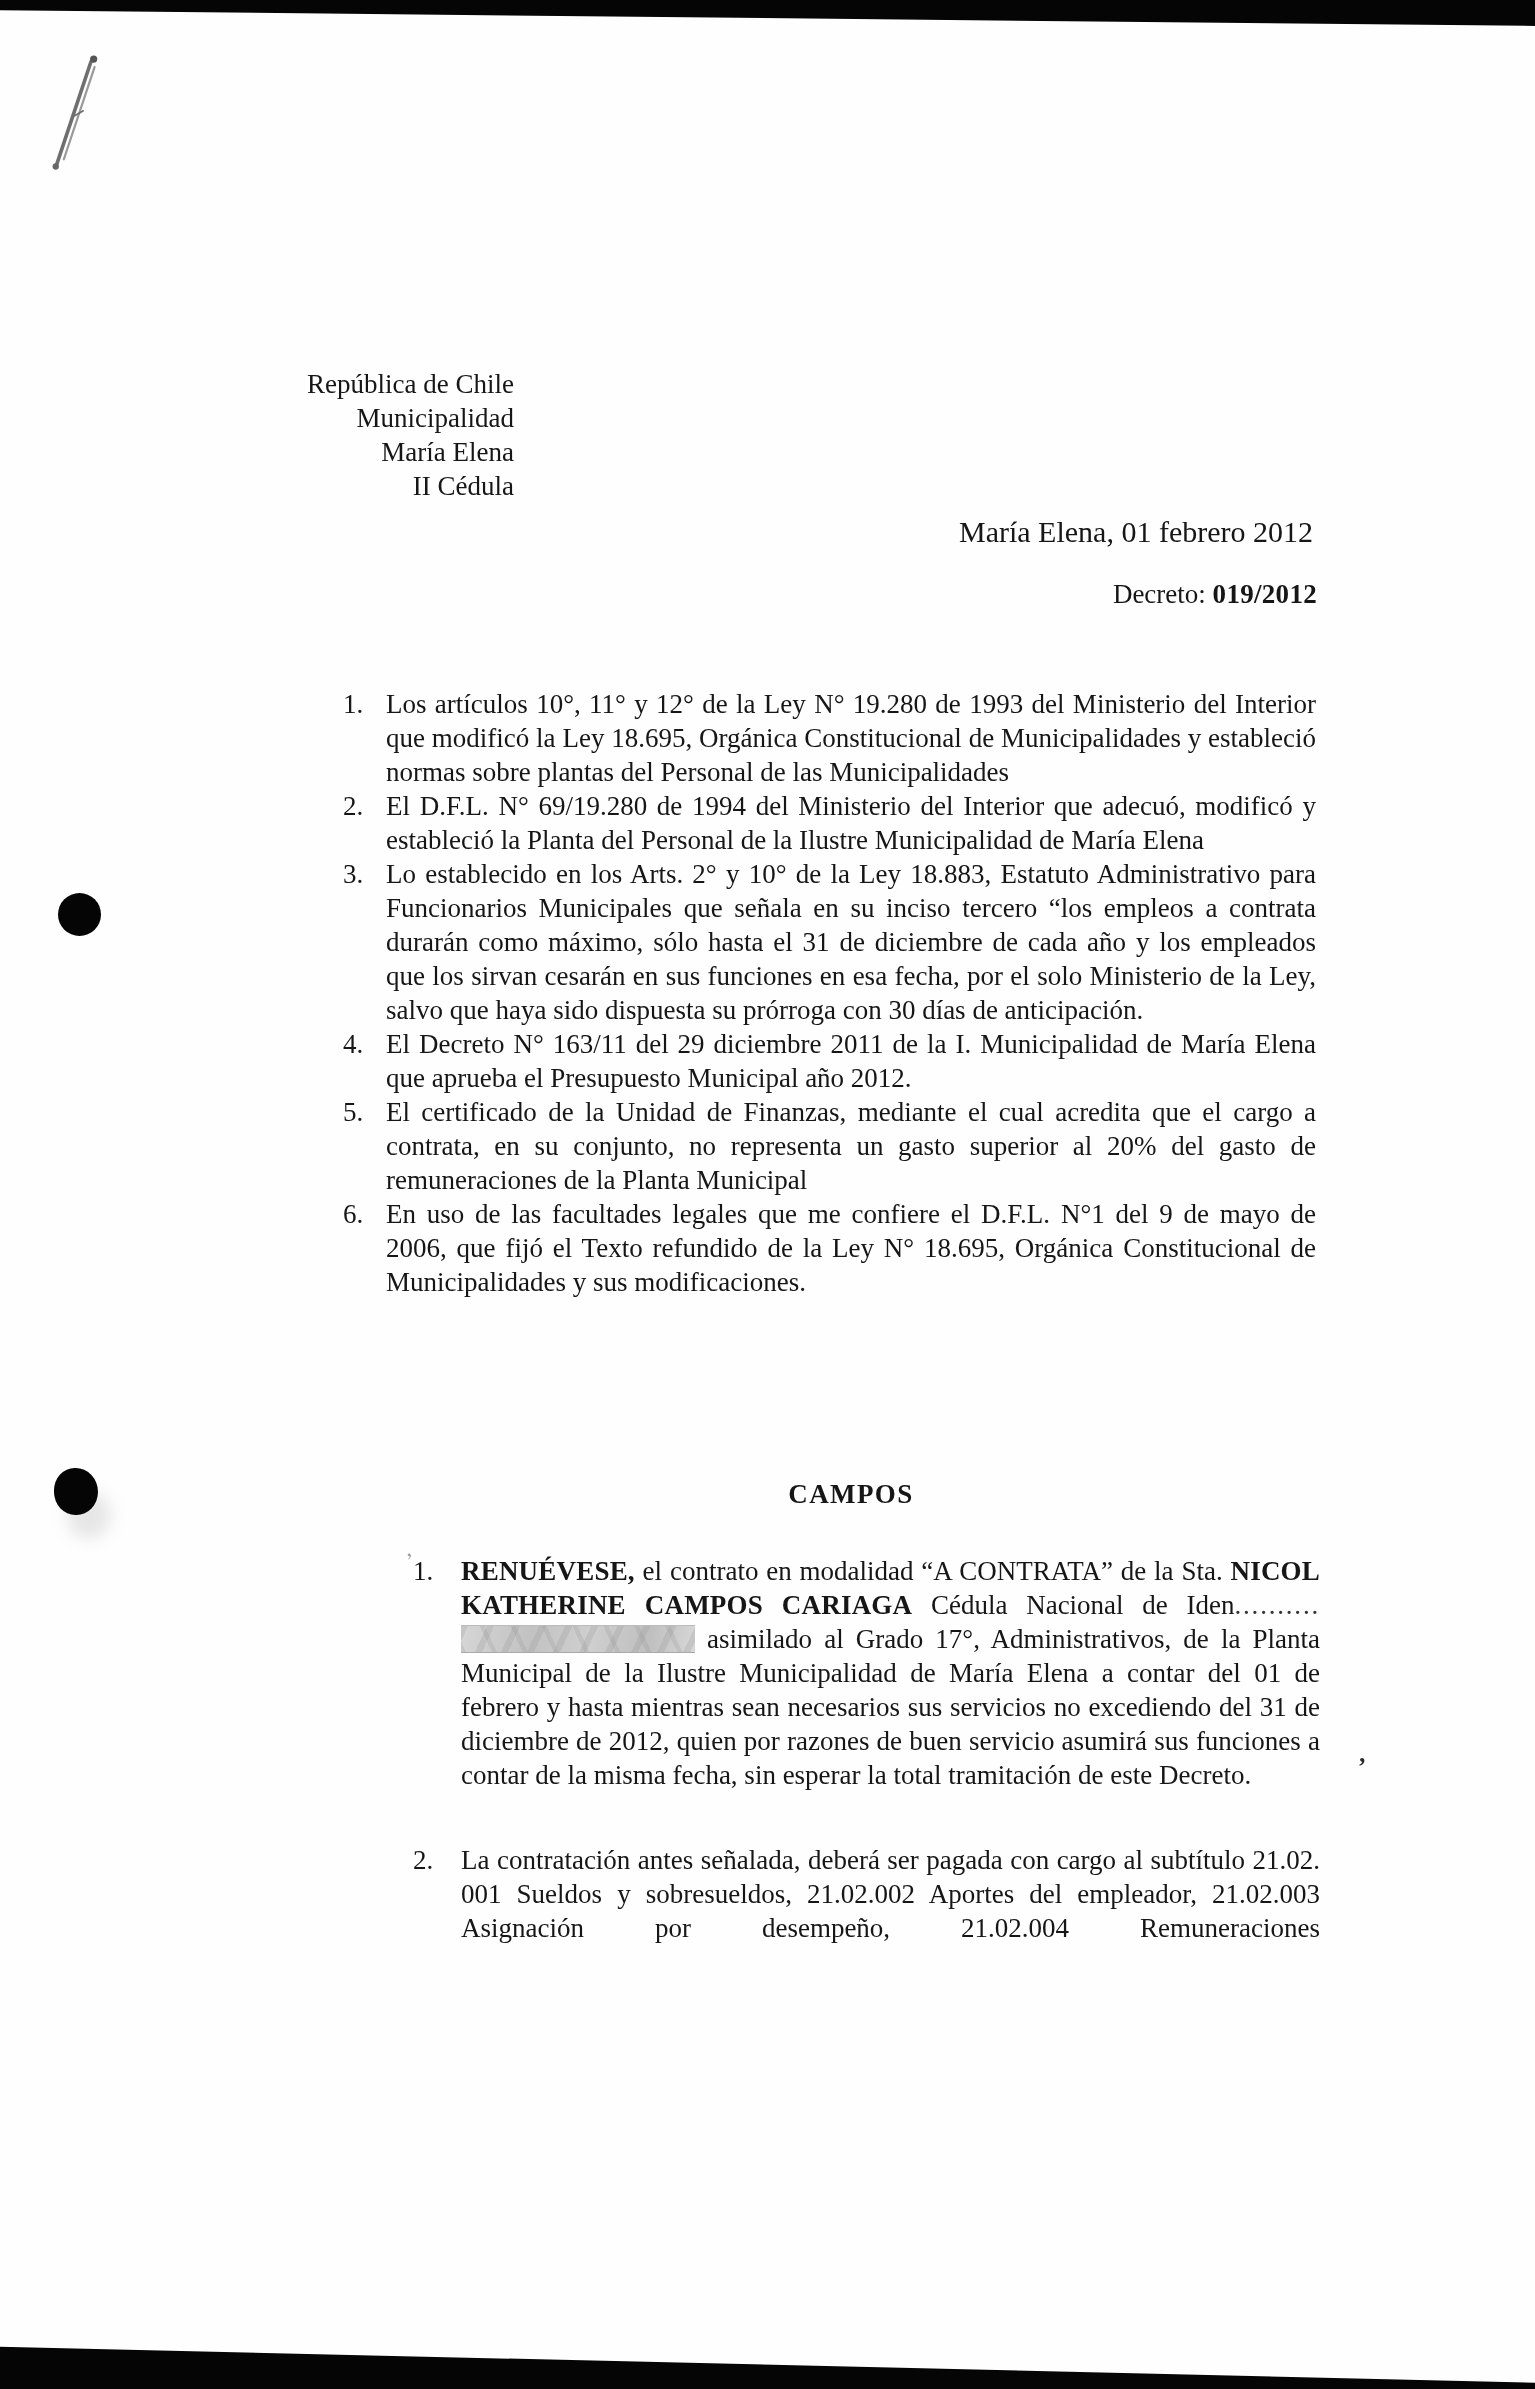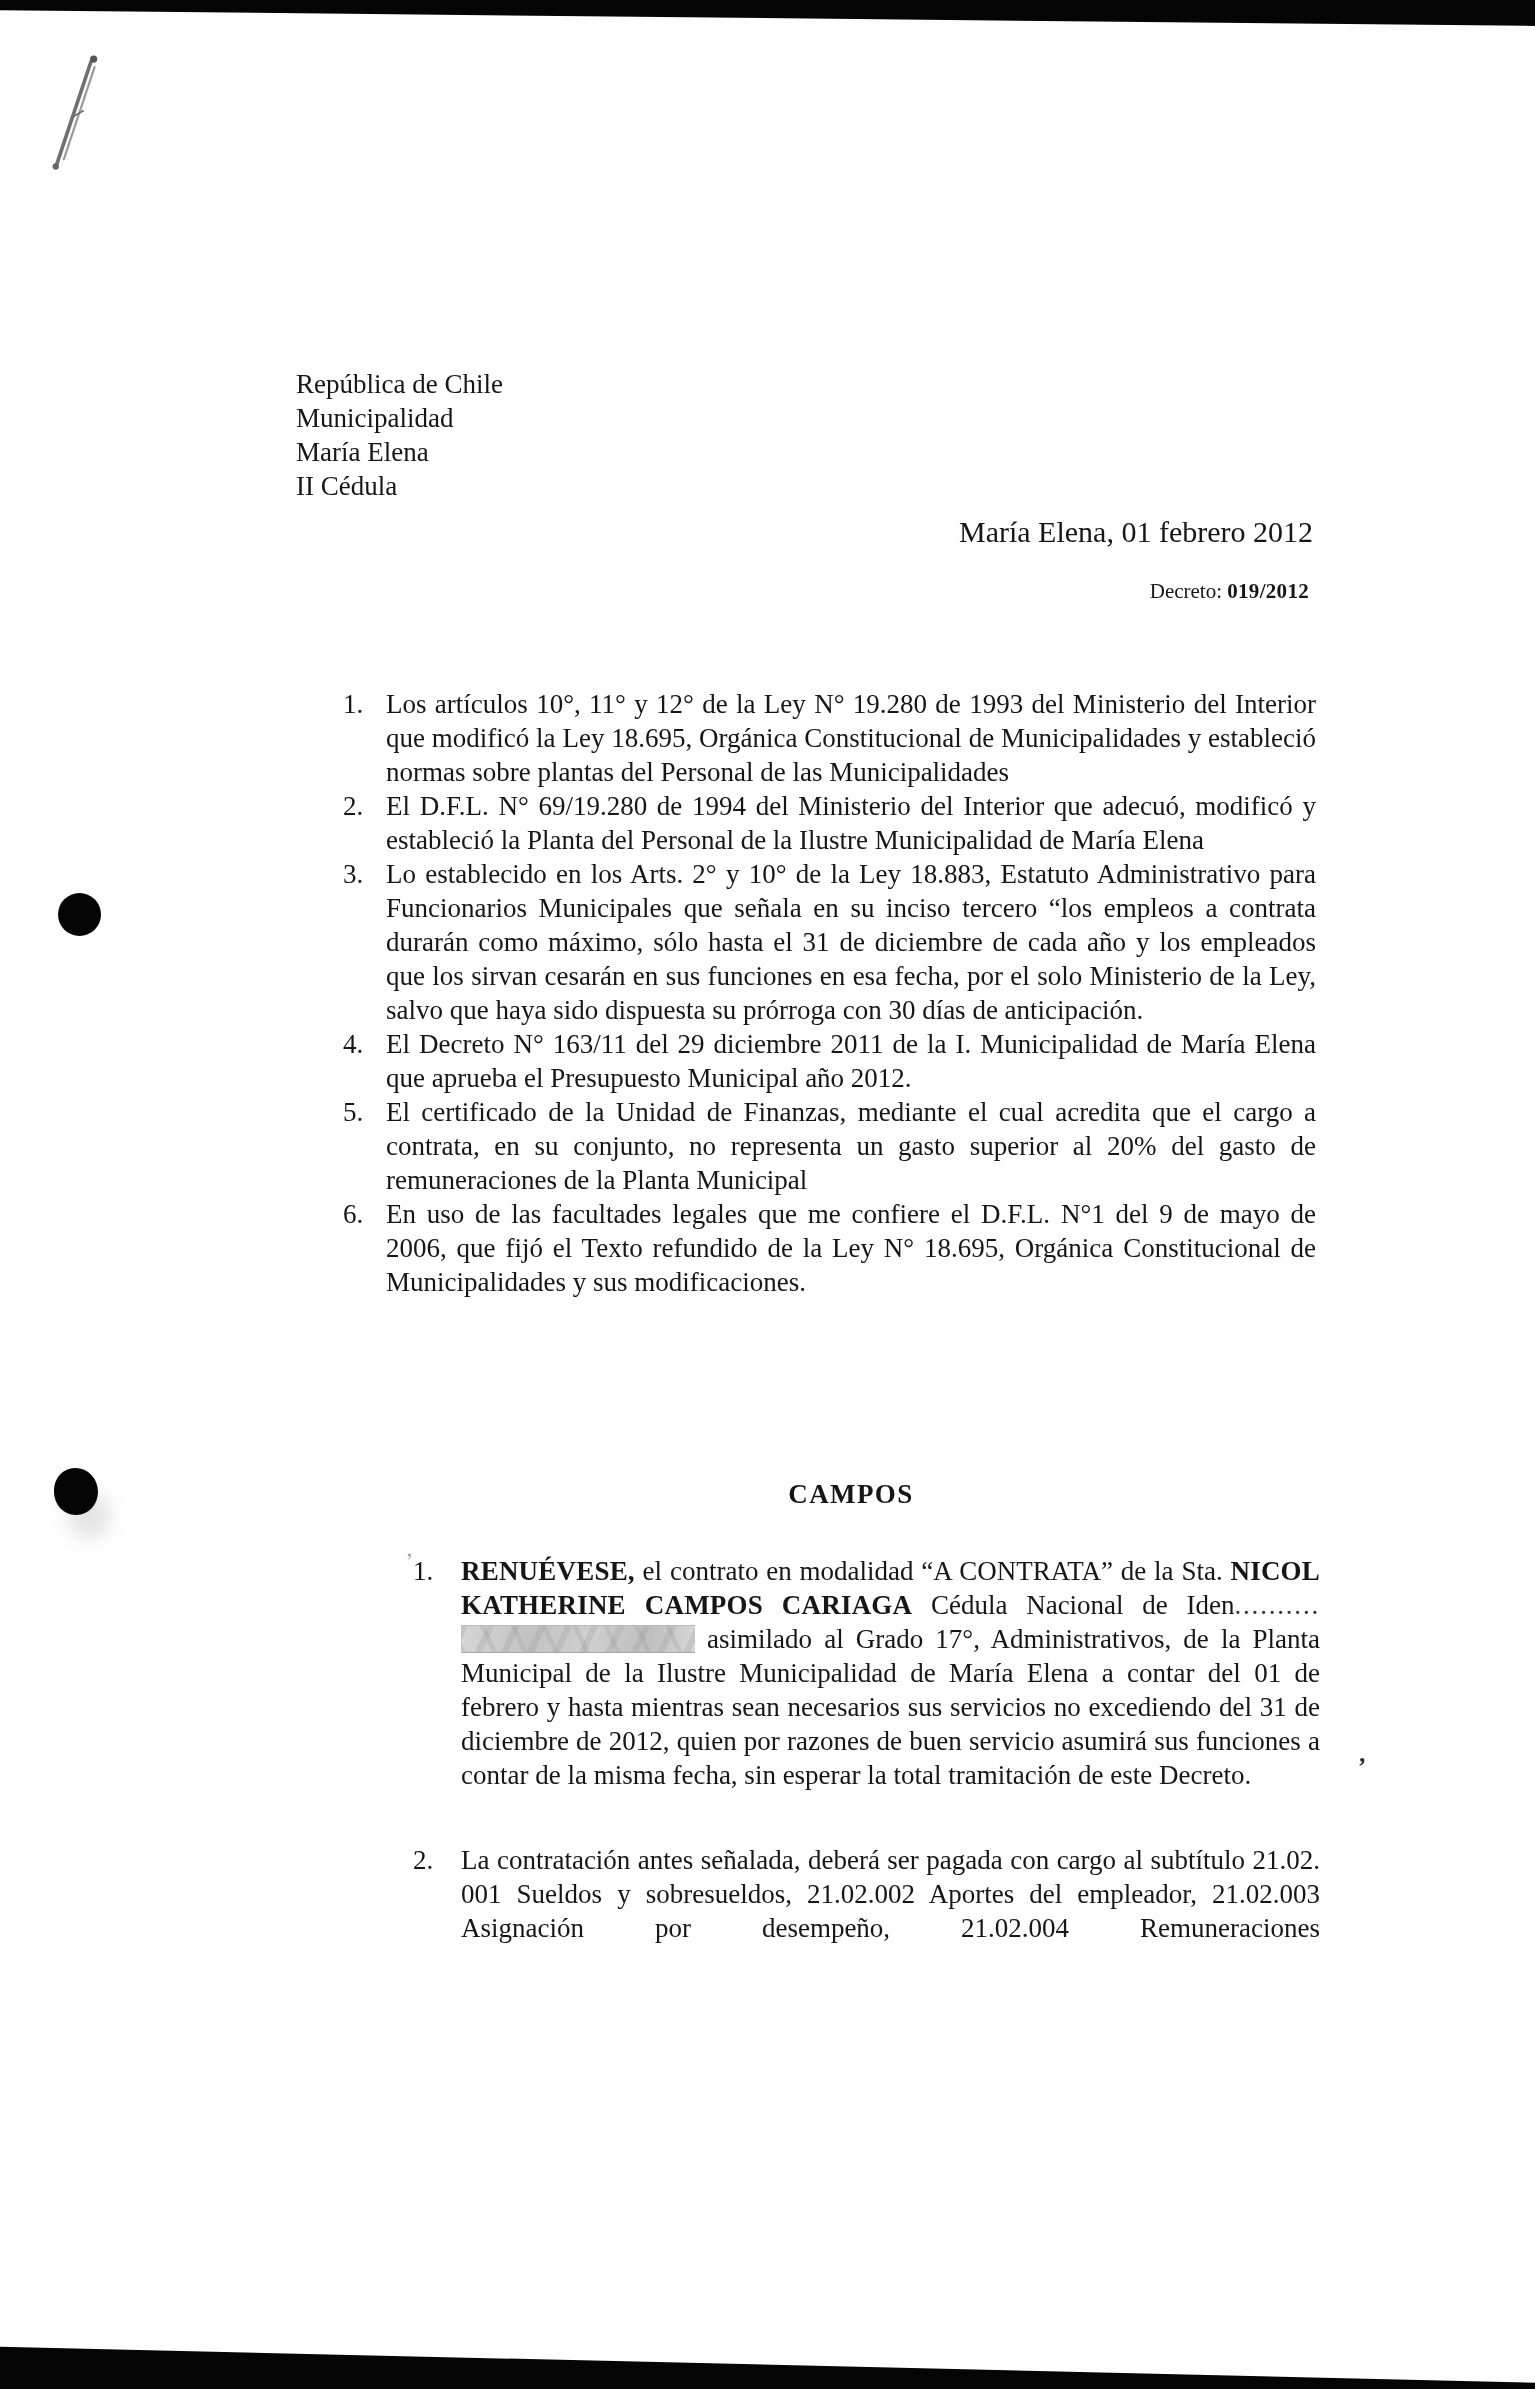--- a/index.html
+++ b/index.html
@@ -23,25 +23,25 @@
   }
   .paperclip{position:absolute;left:44px;top:47px;}
   .hole{position:absolute;border-radius:50%;background:#050505;}
   .hole-1{left:58px;top:893px;width:43px;height:43px;}
   .hole-2{left:54px;top:1468px;width:44px;height:47px;border-radius:48% 52% 50% 50%;box-shadow:12.7px 23.6px 16.3px rgba(120,120,120,.18);}
   .smudge-tick{position:absolute;color:#9a9a9a;font-size:22px;transform:rotate(-14deg);}
   .stray-apostrophe{position:absolute;color:#2a2a2a;font-size:24.5px;font-weight:bold;}
   
   .letterhead{
     position:absolute;left:296px;top:367px;width:218px;
-    text-align:left;font-size:27px;line-height:34px;
+    text-align:right;font-size:27px;line-height:34px;
   }
   
   .dateline{position:absolute;top:515px;right:222px;font-size:30px;}
-  .decree-line{position:absolute;top:579px;right:226px;font-size:21px;}
+  .decree-line{position:absolute;top:579px;right:218px;font-size:27px;}
   .decree-line b{letter-spacing:0.3px;}
   
   .section-heading{
     position:absolute;left:386px;width:930px;
     text-align:center;font-weight:bold;font-size:27px;letter-spacing:1.4px;
   }
   .heading-vistos{top:644px;}
   .heading-decreto{top:1479px;}
   
   .numlist{position:absolute;font-size:27px;line-height:34px;}

